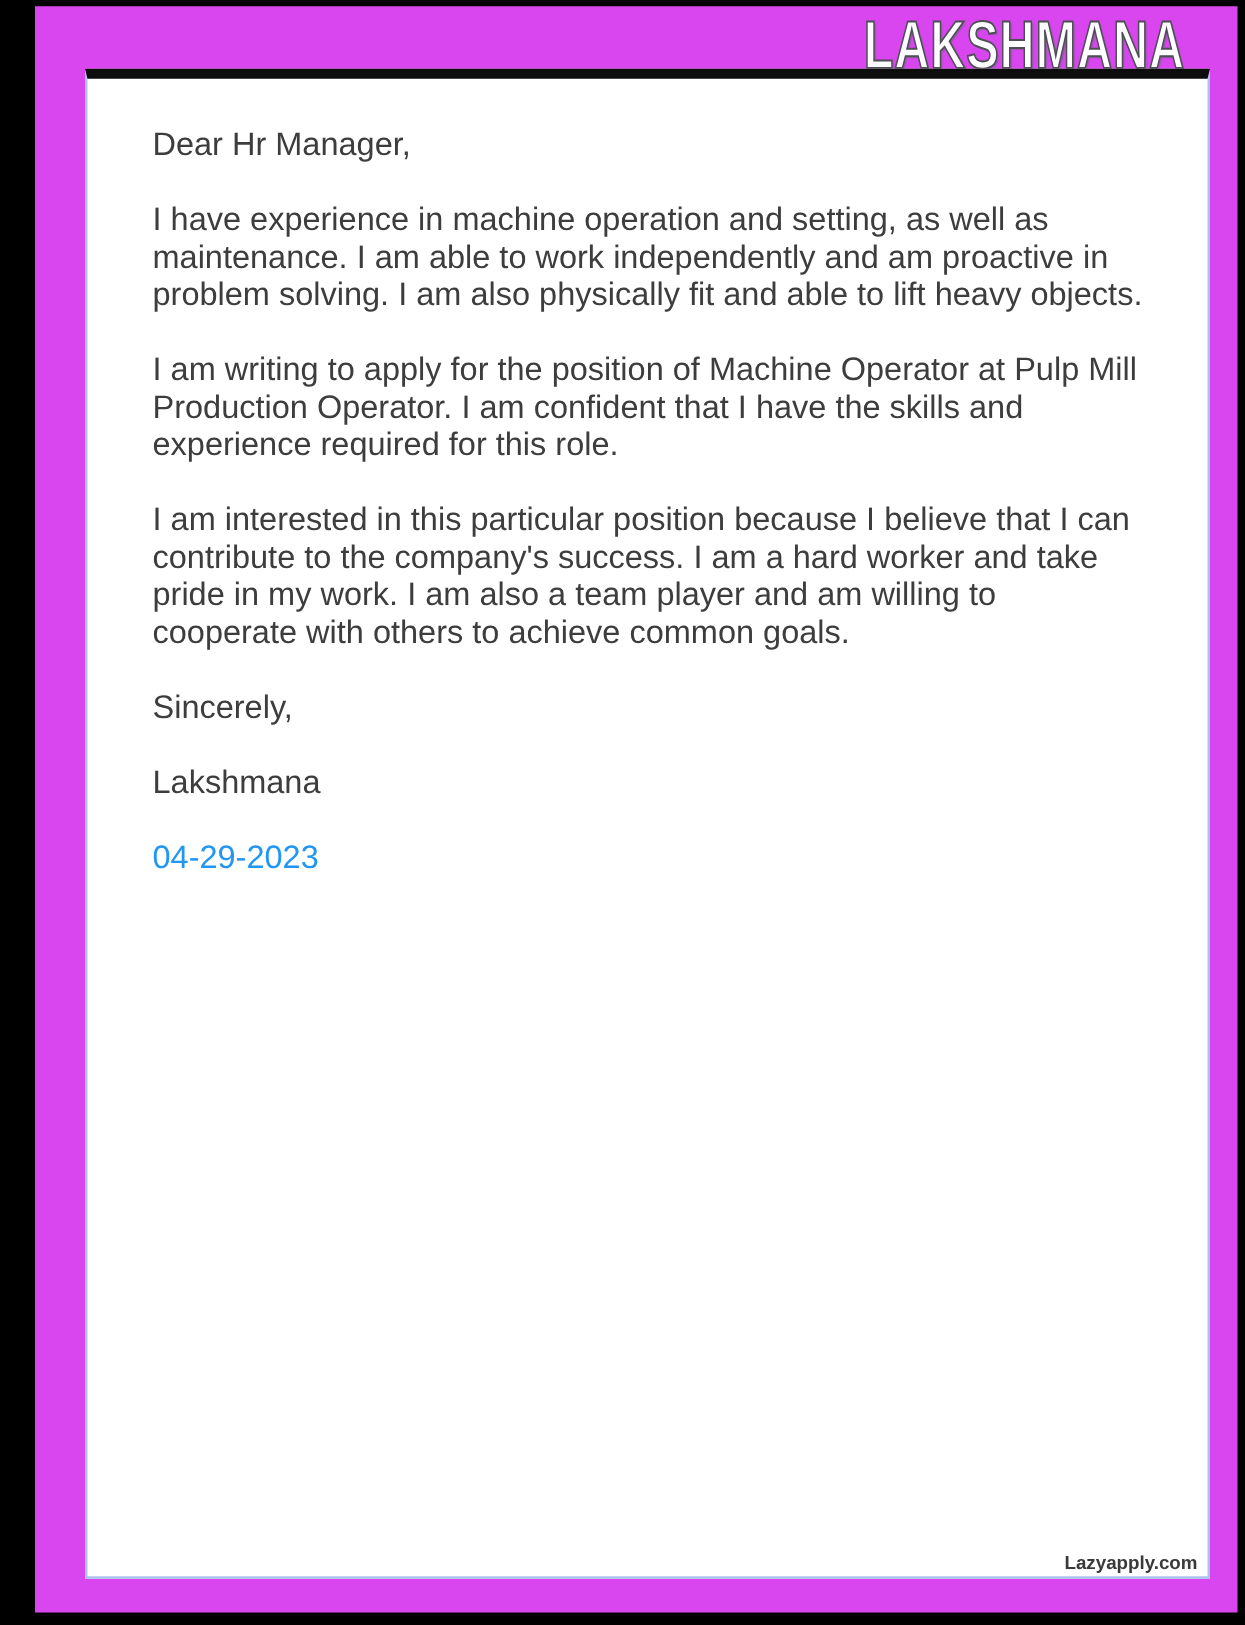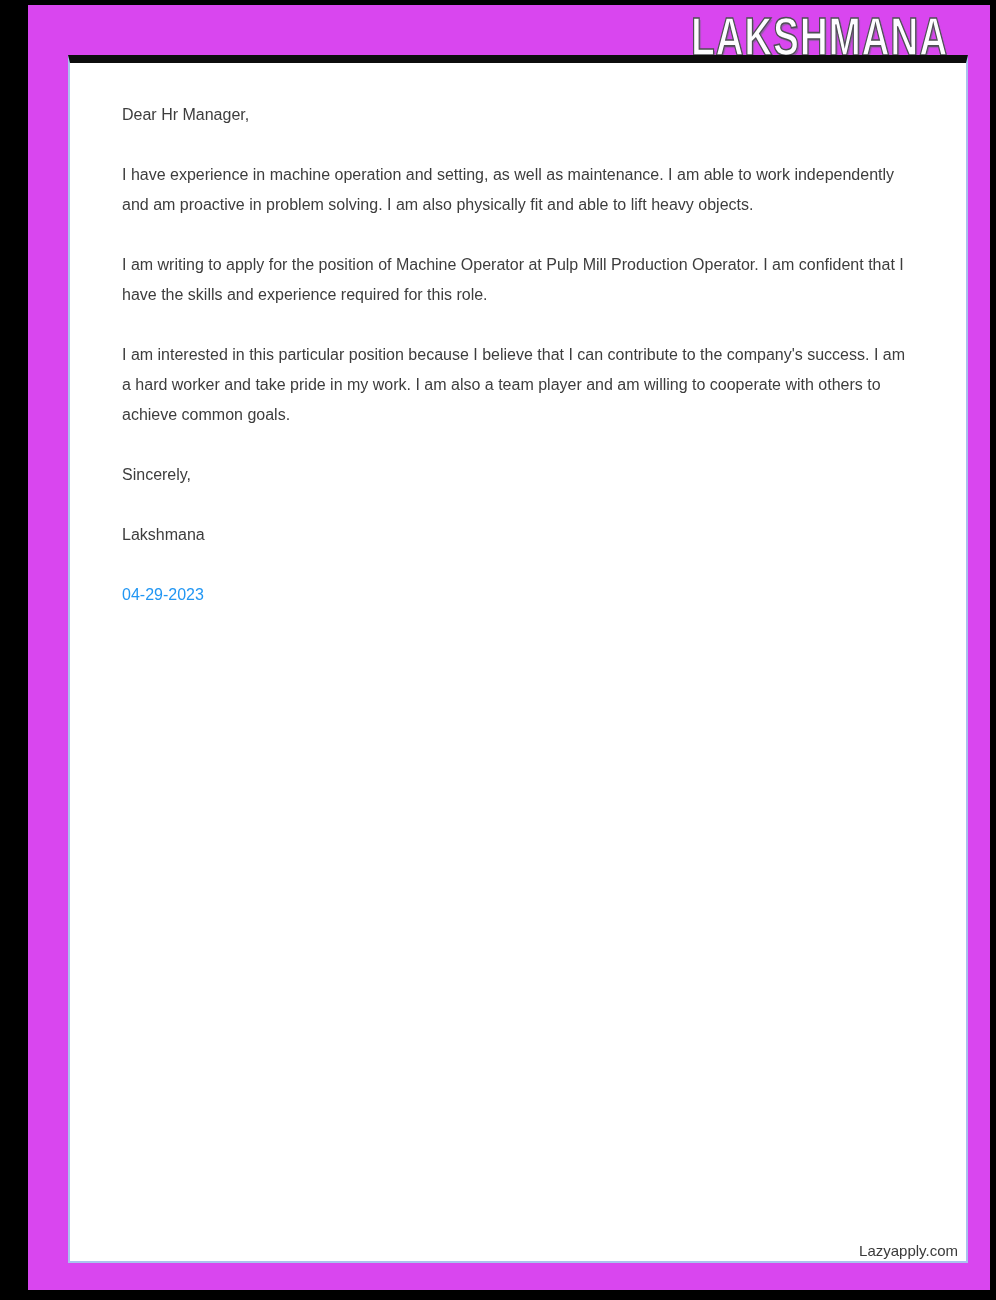--- a/index.html
+++ b/index.html
@@ -46,21 +46,21 @@
     background: #ffffff;
     border-left: 2px solid #a9c3ee;
     border-right: 2px solid #a9c3ee;
     border-bottom: 2px solid #a9c3ee;
     border-top: 8px solid #0d0d0d;
   }
 
   .letter-body {
     padding: 37px 52px 0 52px;
     color: #3d3d3d;
-    font-size: 16px;
+    font-size: 26px;
     font-weight: 300;
     line-height: 30px;
   }
 
   .letter-body p { margin: 0 0 30px 0; }
 
   .greeting { margin-bottom: 30px; }
   .closing { margin-bottom: 30px; }
   .signature { margin-bottom: 10px; }
 
@@ -69,20 +69,21 @@
     cursor: pointer;
     margin-bottom: 0;
   }
 
   .watermark {
     position: absolute;
     right: 8px;
     bottom: 2px;
     font-size: 15px;
     color: #3a3a3a;
+    font-weight: bold;
   }
 </style>
 </head>
 <body>
 
 <div class="frame">
   <div class="canvas">
 
     <div class="brand">LAKSHMANA</div>
 

